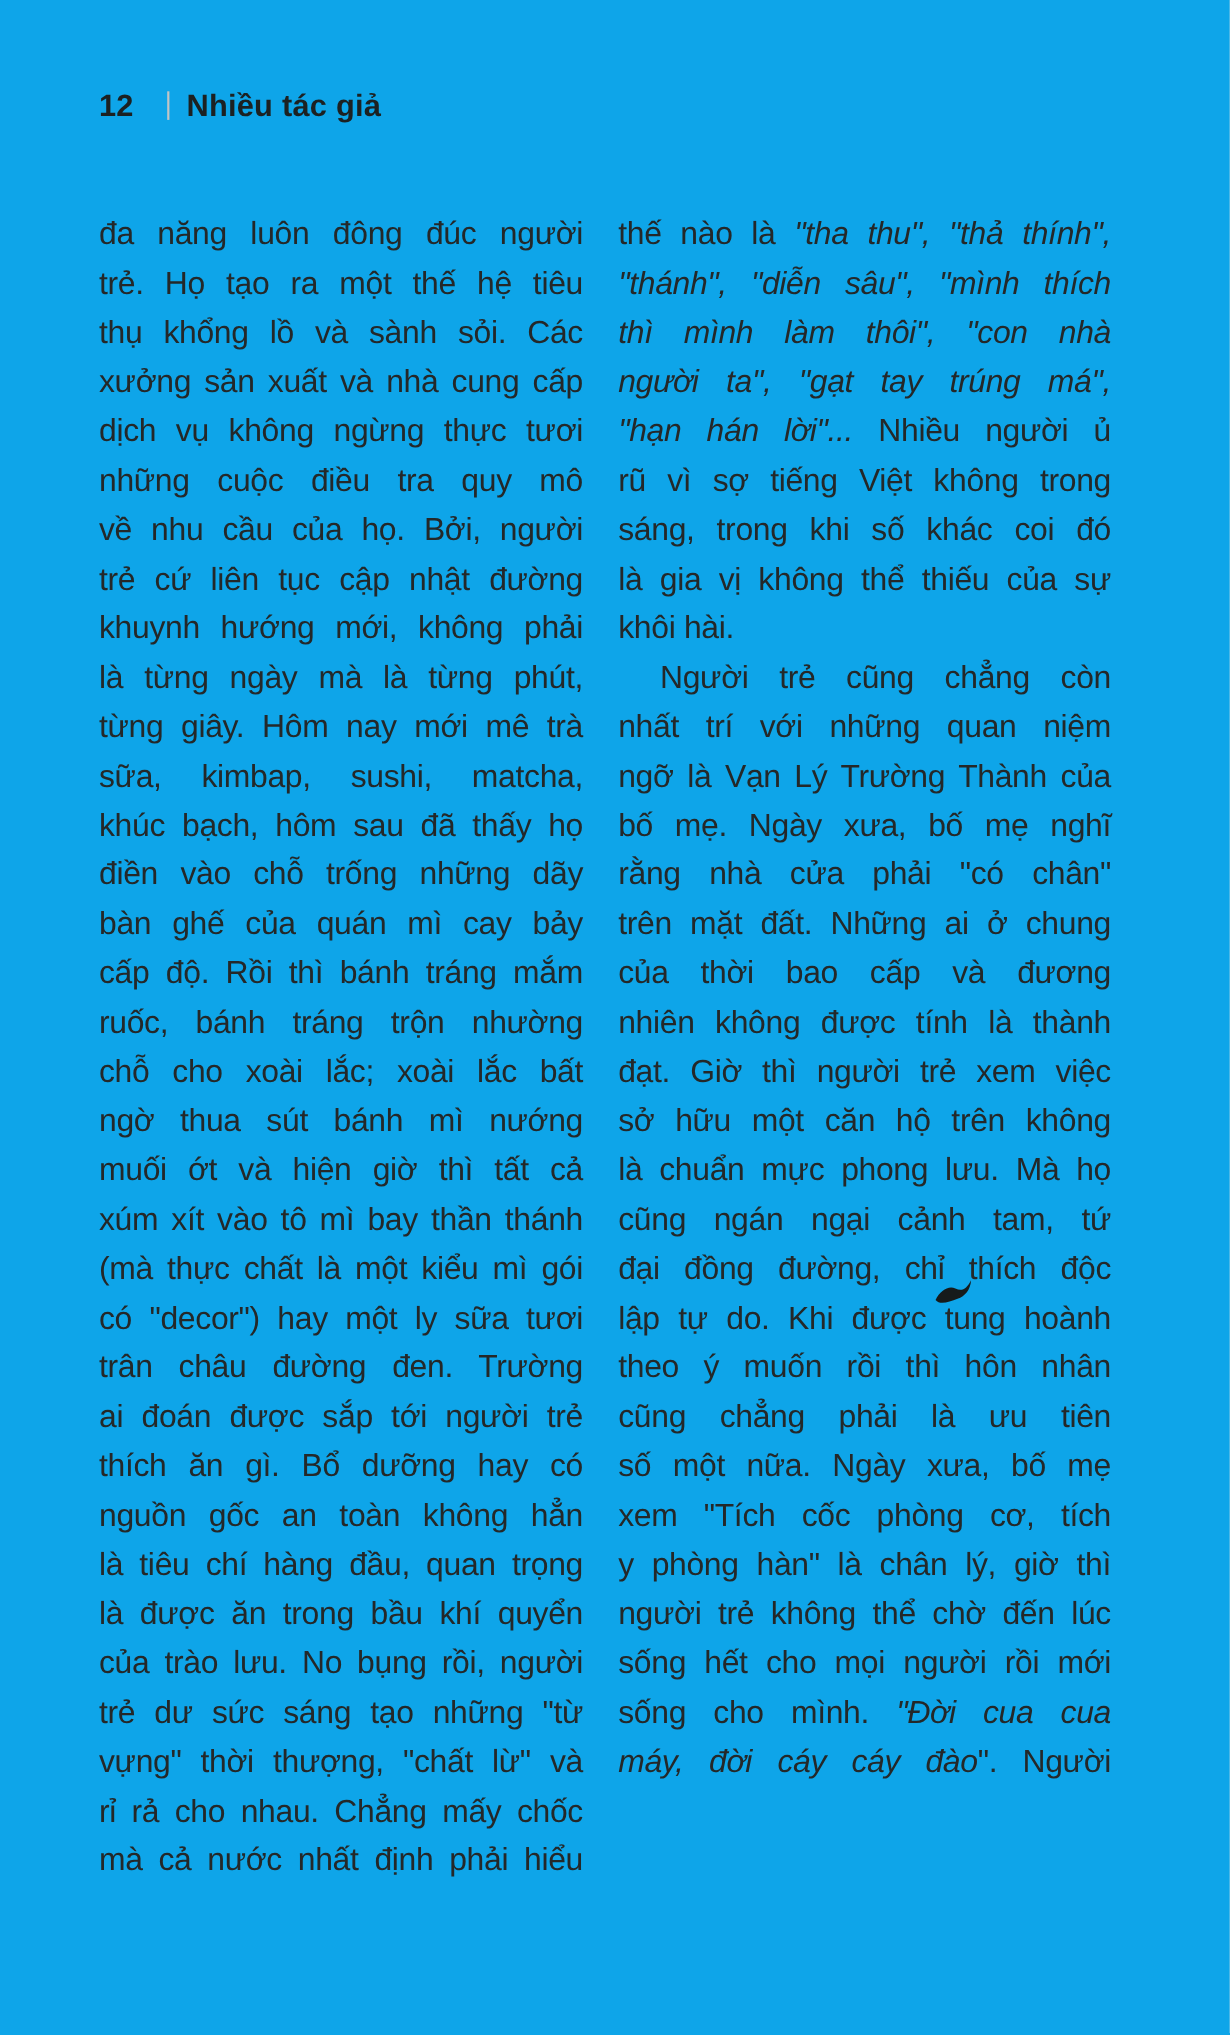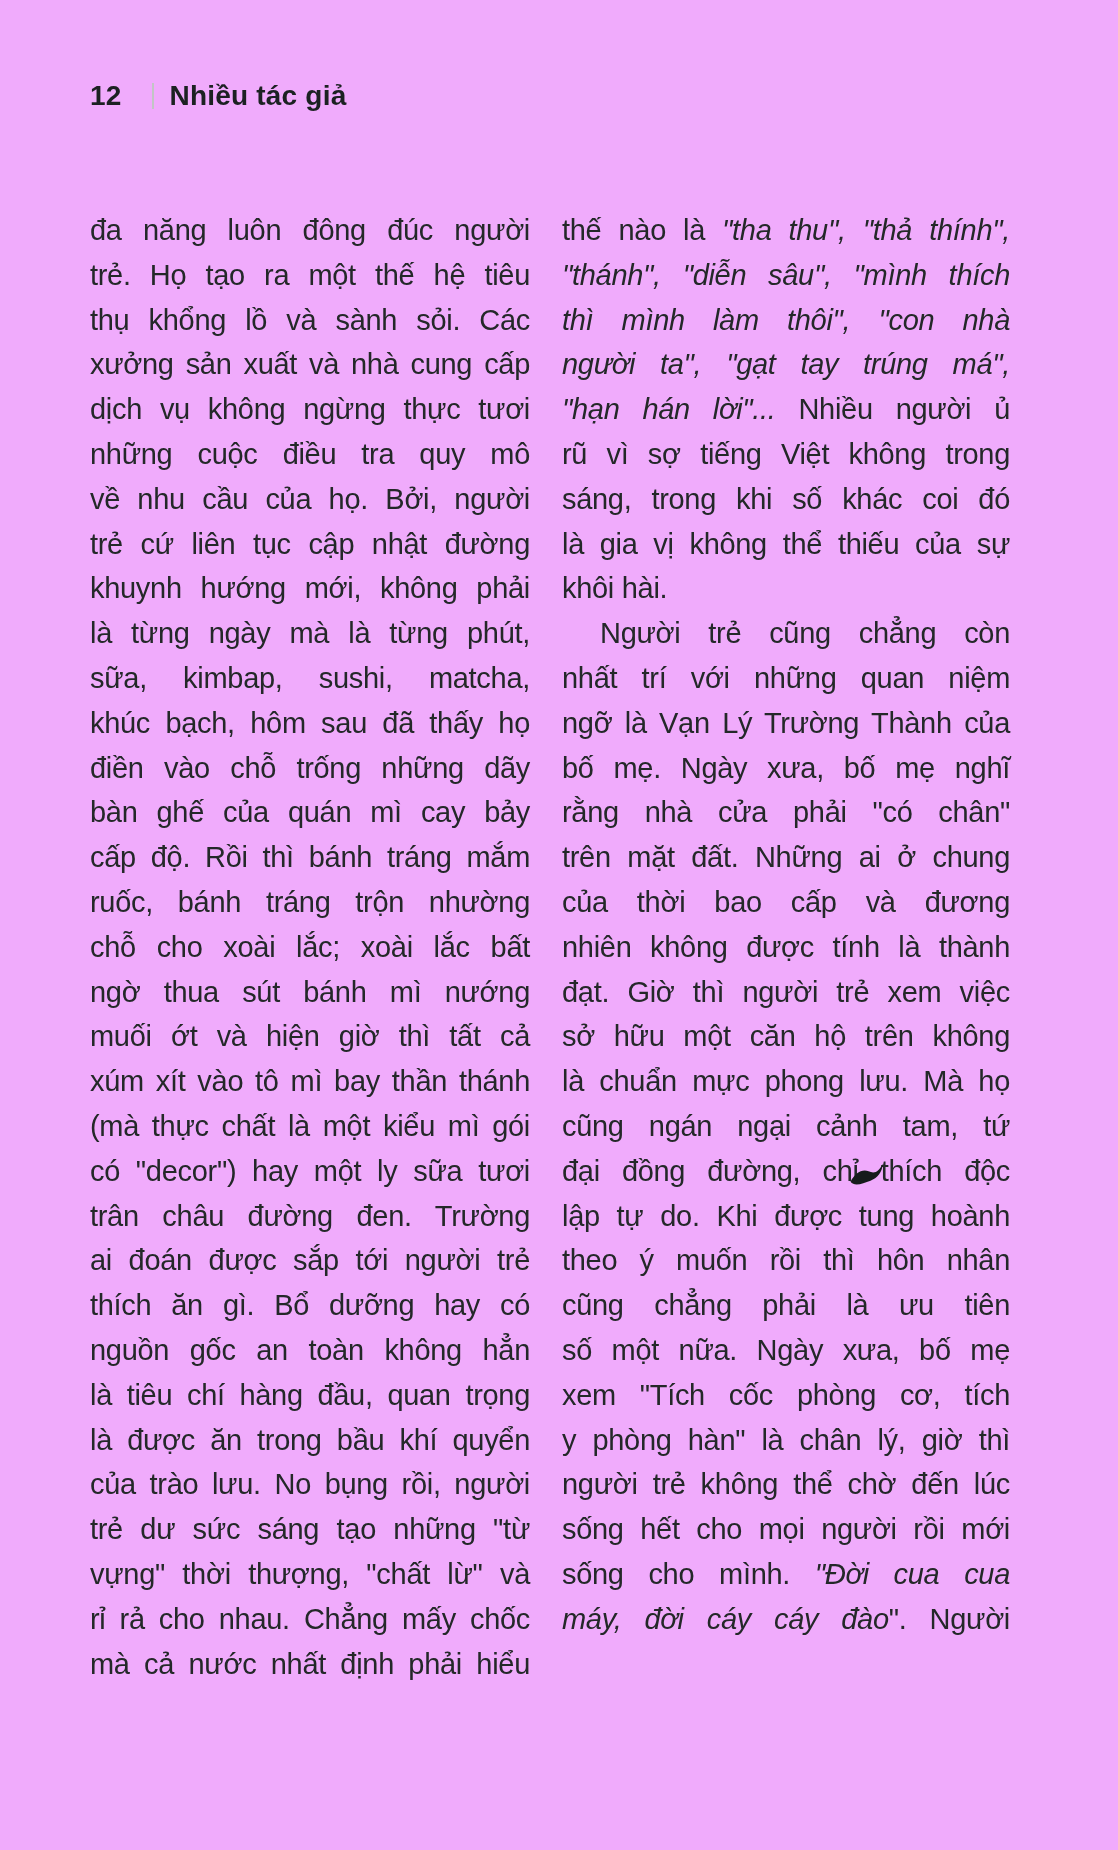--- a/index.html
+++ b/index.html
@@ -2,21 +2,21 @@
 <html><head>
 <meta charset="utf-8">
 <style>
   * { margin: 0; padding: 0; box-sizing: border-box; }
   body { background: #e8e8e6; font-family: "Liberation Sans", "DejaVu Sans", sans-serif; }
 
   .page {
     position: relative;
     width: 1118px;
     height: 1850px;
-    background: #f0abfc;
+    background: #0ea5e9;
     overflow: hidden;
     color: #242829;
   }
 
   .page-header {
     position: absolute;
     left: 90px;
     top: 80px;
     display: flex;
     align-items: center;
@@ -31,21 +31,21 @@
     width: 2px;
     height: 26px;
     background: #c2c5c5;
     margin-left: 30px;
     margin-right: 16px;
   }
 
   .columns {
     position: absolute;
     left: 90px;
-    top: 208px;
+    top: 191px;
     display: flex;
     gap: 32px;
   }
   .col { }
   .col-left  { width: 440px; }
   .col-right { width: 448px; }
 
   .ln {
     height: 44.8px;
     line-height: 44.8px;
@@ -86,20 +86,21 @@
         <div class="ln"><span>đa năng luôn đông đúc người</span></div>
         <div class="ln"><span>trẻ. Họ tạo ra một thế hệ tiêu</span></div>
         <div class="ln"><span>thụ khổng lồ và sành sỏi. Các</span></div>
         <div class="ln"><span>xưởng sản xuất và nhà cung cấp</span></div>
         <div class="ln"><span>dịch vụ không ngừng thực tươi</span></div>
         <div class="ln"><span>những cuộc điều tra quy mô</span></div>
         <div class="ln"><span>về nhu cầu của họ. Bởi, người</span></div>
         <div class="ln"><span>trẻ cứ liên tục cập nhật đường</span></div>
         <div class="ln"><span>khuynh hướng mới, không phải</span></div>
         <div class="ln"><span>là từng ngày mà là từng phút,</span></div>
+        <div class="ln"><span>từng giây. Hôm nay mới mê trà</span></div>
         <div class="ln"><span>sữa, kimbap, sushi, matcha,</span></div>
         <div class="ln"><span>khúc bạch, hôm sau đã thấy họ</span></div>
         <div class="ln"><span>điền vào chỗ trống những dãy</span></div>
         <div class="ln"><span>bàn ghế của quán mì cay bảy</span></div>
         <div class="ln"><span>cấp độ. Rồi thì bánh tráng mắm</span></div>
         <div class="ln"><span>ruốc, bánh tráng trộn nhường</span></div>
         <div class="ln"><span>chỗ cho xoài lắc; xoài lắc bất</span></div>
         <div class="ln"><span>ngờ thua sút bánh mì nướng</span></div>
         <div class="ln"><span>muối ớt và hiện giờ thì tất cả</span></div>
         <div class="ln"><span>xúm xít vào tô mì bay thần thánh</span></div>

